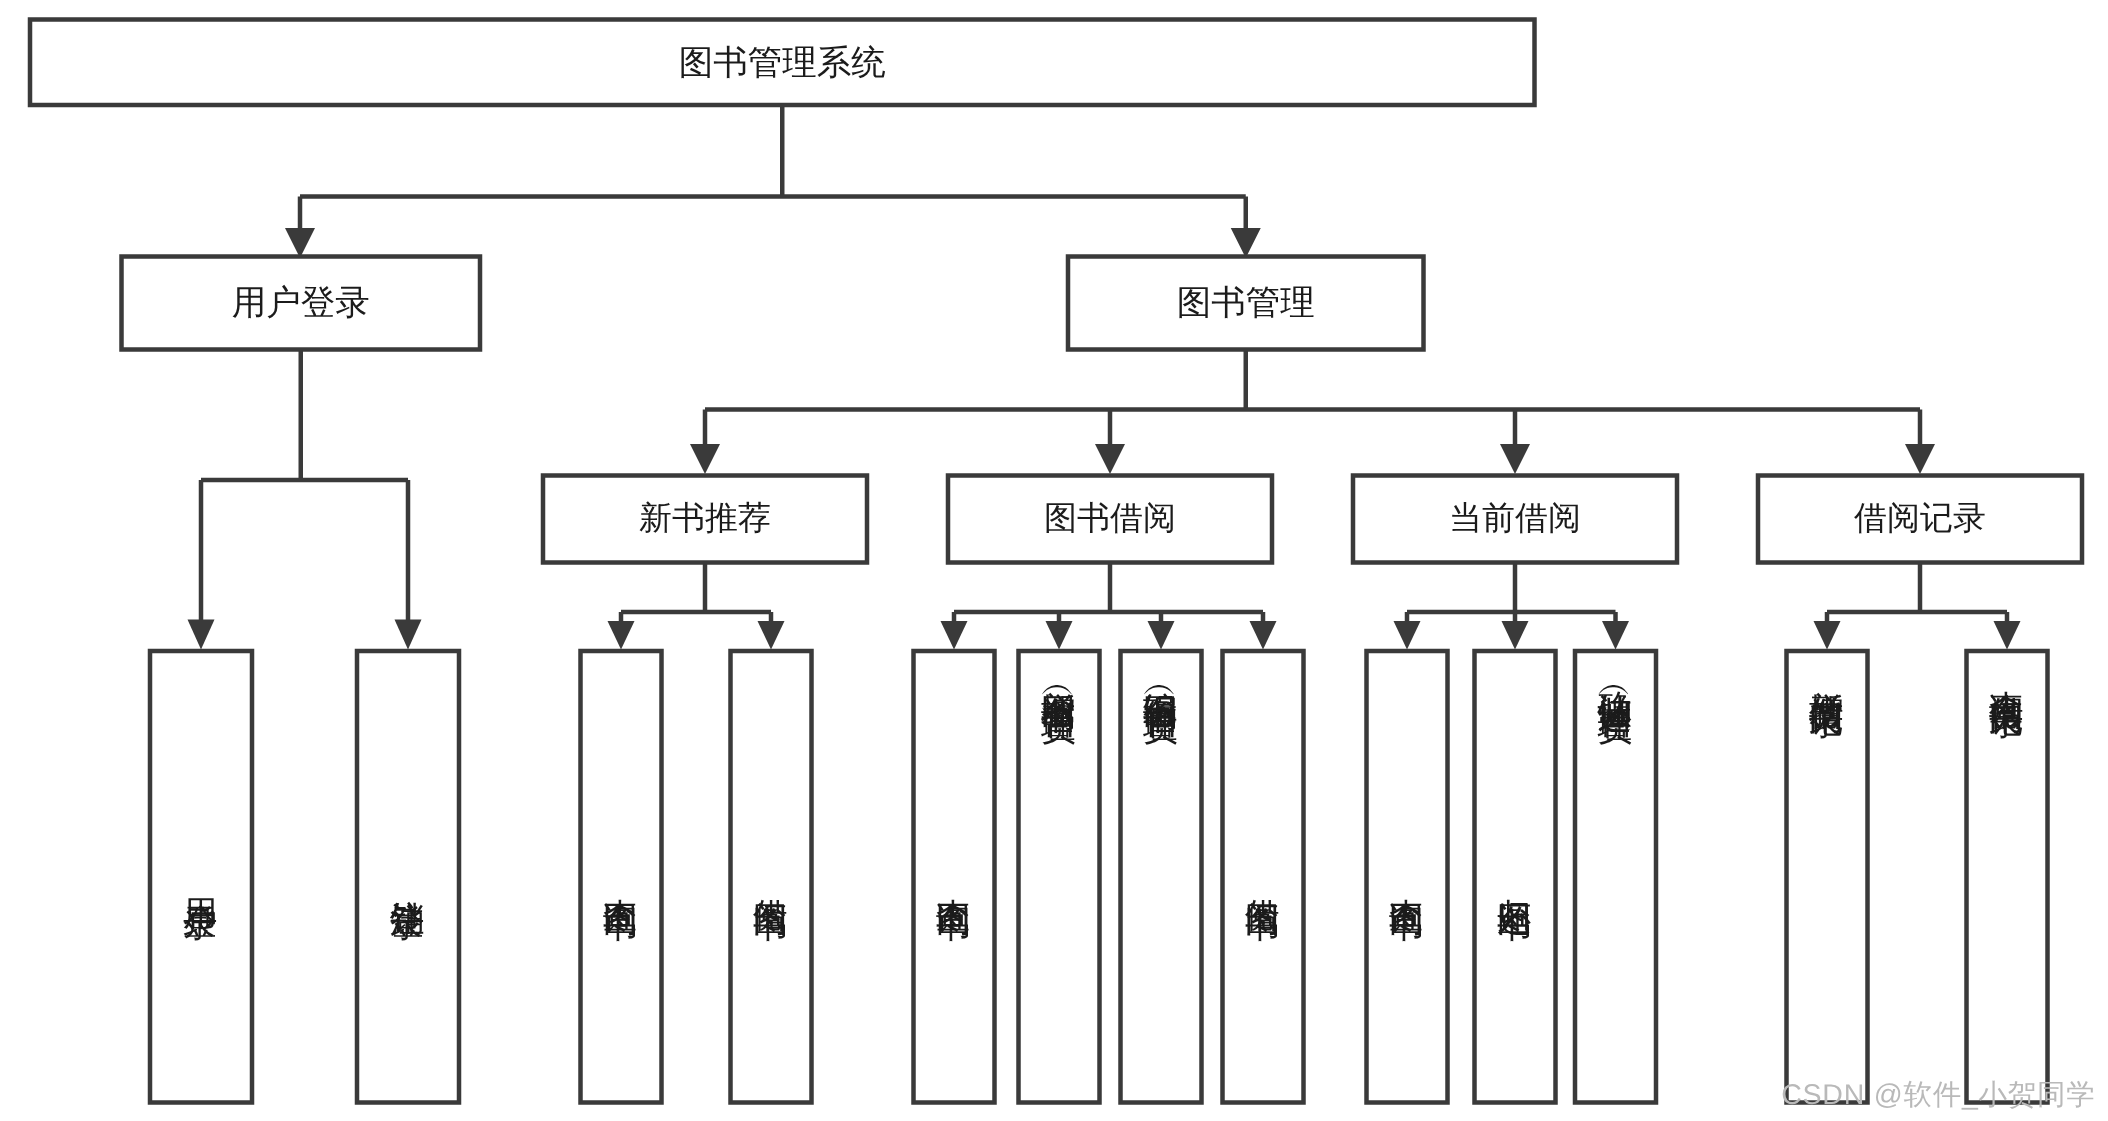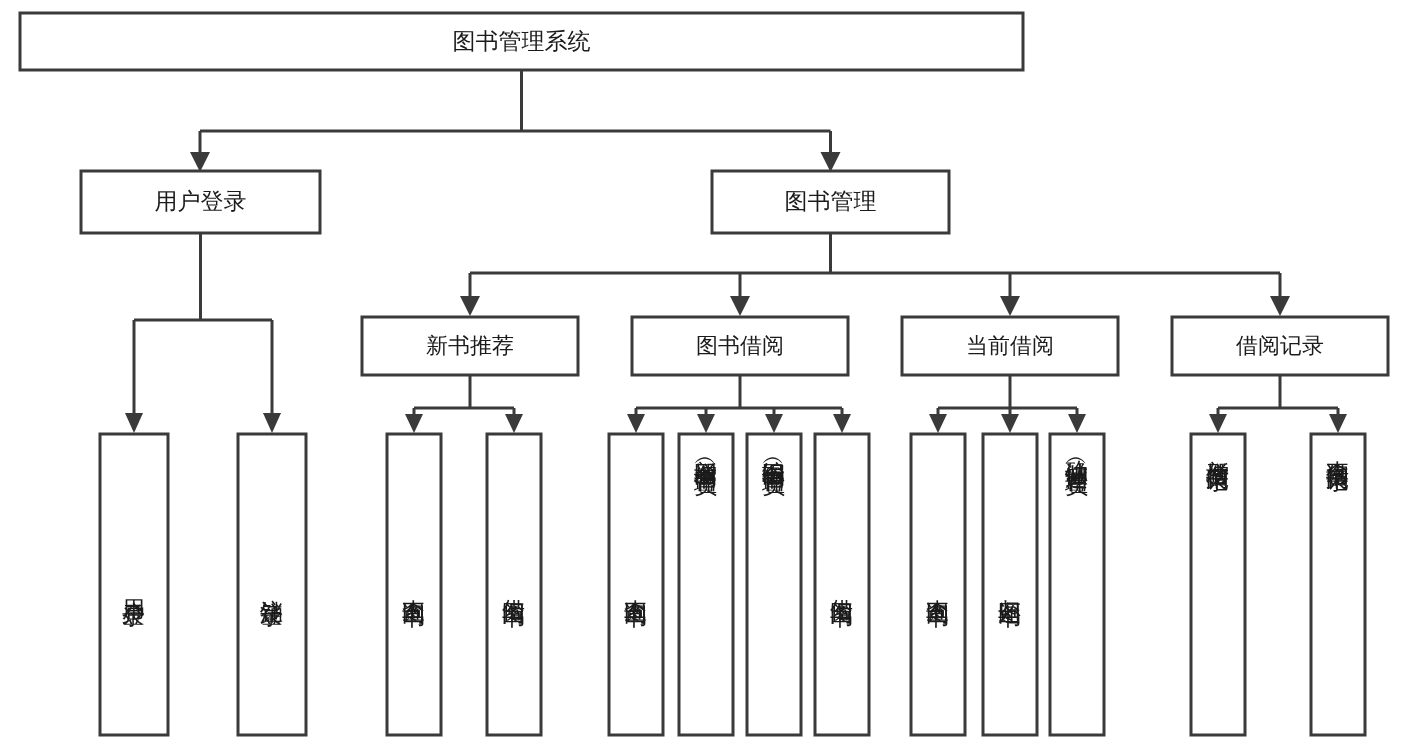--- a/index.html
+++ b/index.html
@@ -243,14 +243,15 @@
         <span class="leaf-label">确认归还（管理员）</span>
       </div>
       <div class="leaf-label-wrap" style="left: 1191px; top: 442px; width: 54px; height: 285px;">
         <span class="leaf-label">新增借阅记录</span>
       </div>
       <div class="leaf-label-wrap" style="left: 1311px; top: 442px; width: 54px; height: 285px;">
         <span class="leaf-label">查询借阅记录</span>
       </div>
     </div>
 
+  <div class="watermark">CSDN @软件_小贺同学</div>
 
 </div>
 
 </body></html>

